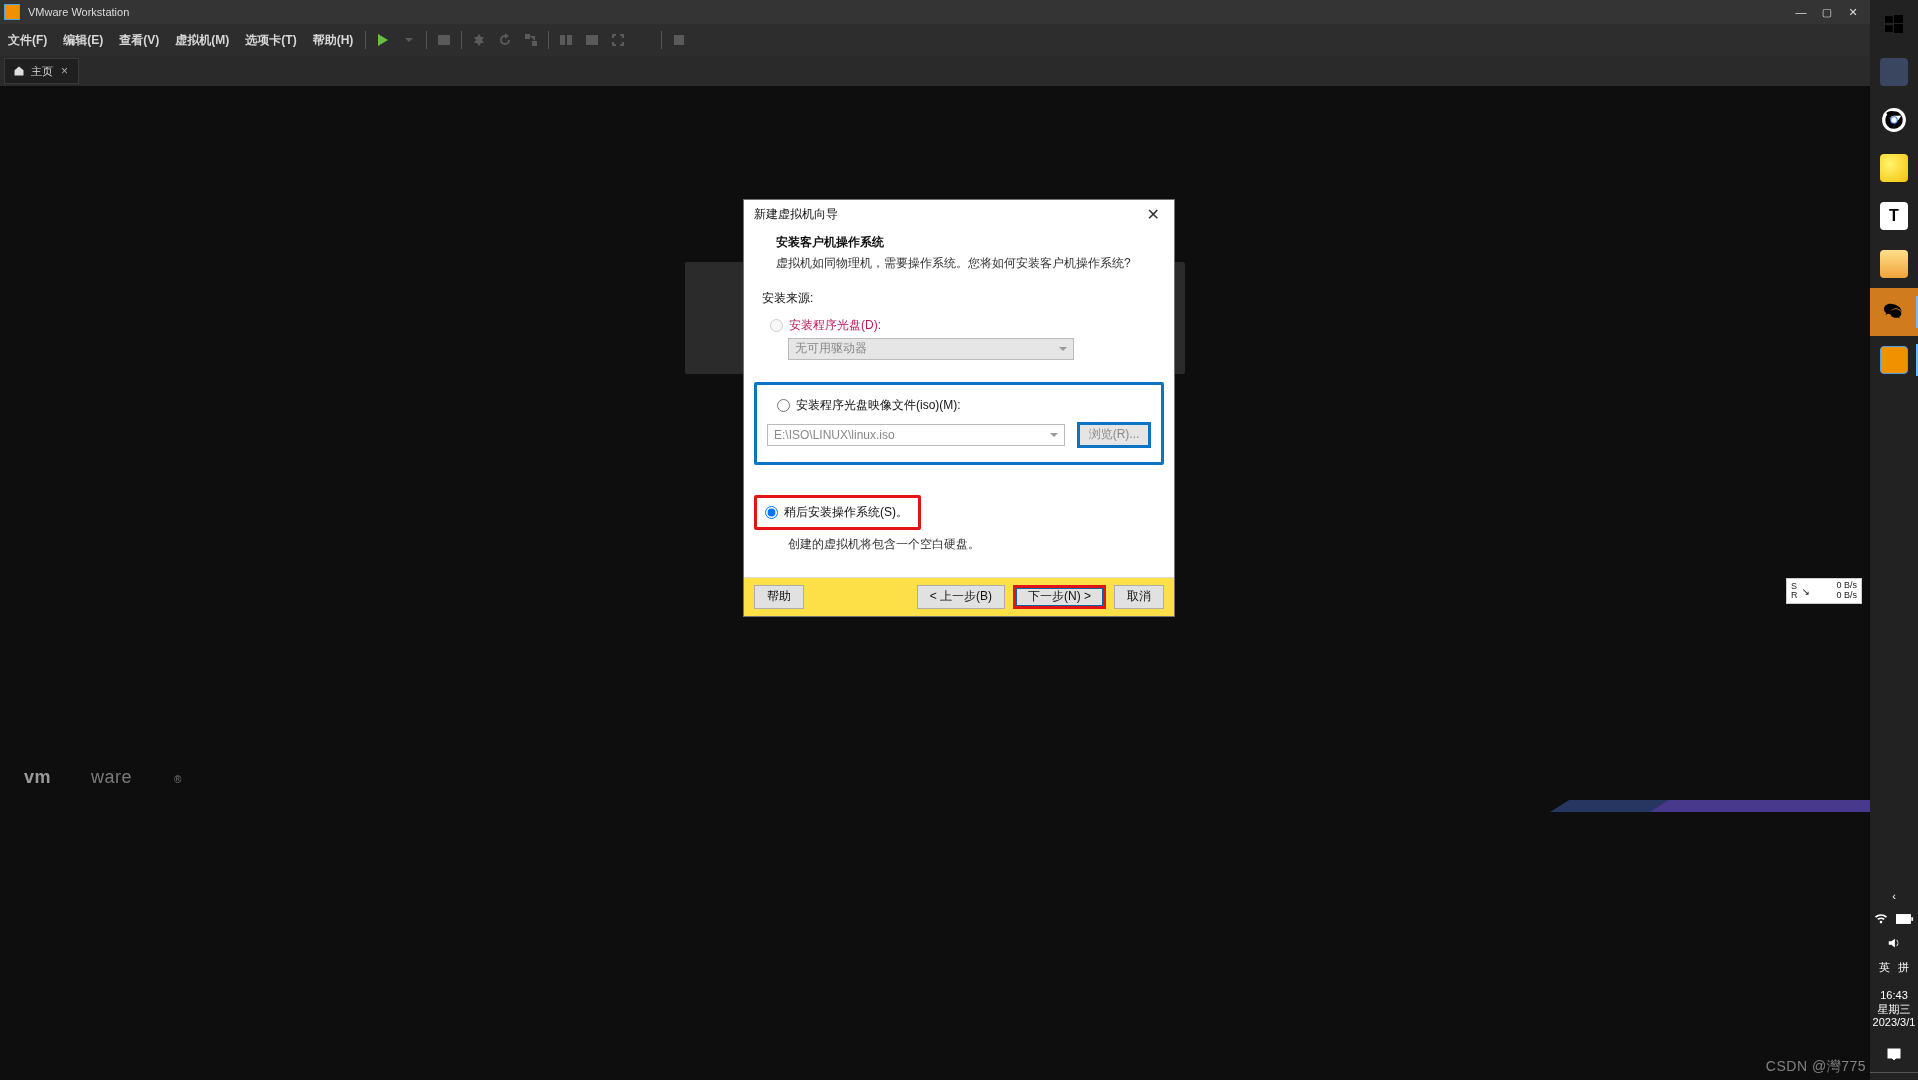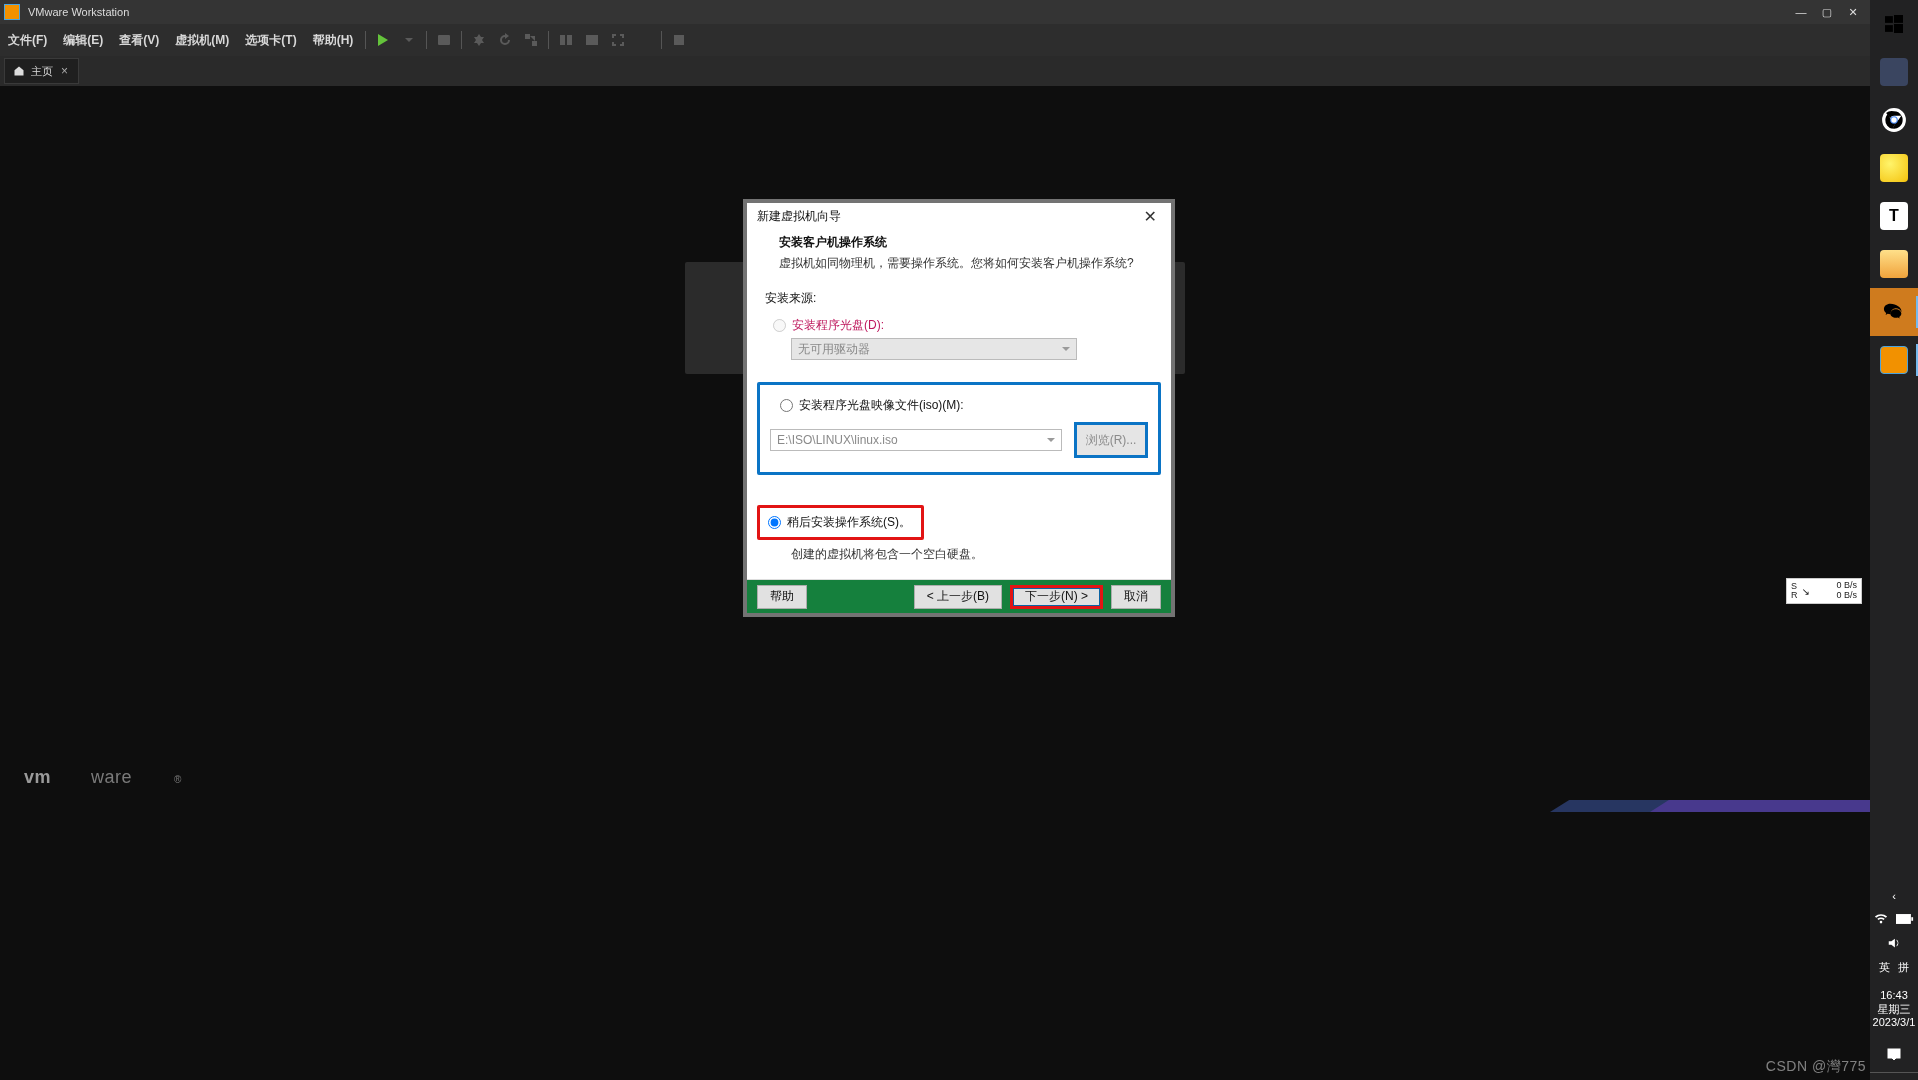--- a/index.html
+++ b/index.html
@@ -68,46 +68,46 @@
   .vm-brand b { color:#9a9a9a; }
   .pro-title { position:absolute; left:50%; top:112px; transform:translateX(-50%); color:#fff; font-size:28px; font-weight:300; letter-spacing:2px; font-family:"Segoe UI Light","Segoe UI",sans-serif;}
 
   
   .bigbtns { position:absolute; left:50%; top:176px; transform:translateX(-50%); display:flex; gap:16px; }
   .bigbtns .bb { width:156px; height:112px; background:#2b2b2b; border-radius:2px; }
 
   
   .wizard {
     position:absolute; left:50%; top:199px; transform:translateX(-50%);
-    width:432px; height:418px; background:#fff; border:4px solid #737373; z-index:300;
+    width:432px; height:418px; background:#fff; border:1px solid #737373; z-index:300;
     display:flex; flex-direction:column; font-size:12px; color:#111;
   }
   .wizard .titlebar { height:32px; display:flex; align-items:center; padding:0 10px; font-size:12px; }
   .wizard .titlebar .x { margin-left:auto; font-size:16px; color:#333; cursor:pointer; padding:4px 4px; }
   .wizard .header { padding:4px 16px 10px 32px; }
   .wizard .header .h1 { font-size:12px; font-weight:700; margin-bottom:4px; }
   .wizard .header .h2 { font-size:12px; color:#333; }
-  .wizard .body { flex:1; padding:8px 16px 8px 16px; }
+  .wizard .body { flex:1; padding:8px 16px 16px 16px; }
   .wizard .label-src { margin:0 0 10px 2px; }
   .wizard .opt { display:flex; align-items:center; gap:6px; margin:4px 0 4px 10px; }
   .wizard .opt input[type=radio]{ width:13px; height:13px; }
   .wizard .opt.disabled span { color:#be185d; }
   .wizard .combobox { margin:4px 0 4px 28px; width:286px; height:22px; padding:0 6px; background:#e6e6e6; color:#888; border:1px solid #bbb; display:flex; align-items:center; position:relative; }
   .wizard .combobox::after { content:""; position:absolute; right:6px; top:8px; border:4px solid transparent; border-top-color:#9a9a9a; }
 
   .iso-box { border:3px solid #0b74c5; border-radius:2px; margin:22px -6px 8px -6px; padding:8px 10px 14px 10px; }
   .iso-row { display:flex; align-items:center; gap:6px; margin-top:8px; }
   .iso-row .field { flex:1; height:22px; border:1px solid #bbb; color:#8a8a8a; display:flex; align-items:center; padding:0 6px; position:relative; }
   .iso-row .field::after { content:""; position:absolute; right:6px; top:8px; border:4px solid transparent; border-top-color:#9a9a9a; }
-  .iso-row .browse { height:36px; width:74px; background:#e5e5e5; color:#8a8a8a; border:3px solid #0b74c5; display:flex; align-items:center; justify-content:center; margin-left:6px;text-align:center;}
+  .iso-row .browse { height:26px; width:74px; background:#e5e5e5; color:#8a8a8a; border:3px solid #0b74c5; display:flex; align-items:center; justify-content:center; margin-left:6px;text-align:center;}
 
   .later-box { border:3px solid #e21414; border-radius:2px; margin:22px -6px 0 -6px; padding:6px 10px 6px 8px; display:inline-flex; }
   .later-hint { margin:6px 0 8px 28px; color:#333; }
 
-  .wizard .footer { height:42px; background:#15803d; border-top:1px solid #ddd; display:flex; align-items:center; padding:0 10px; gap:8px; }
+  .wizard .footer { height:42px; background:#fde047; border-top:1px solid #ddd; display:flex; align-items:center; padding:0 10px; gap:8px; }
   .wizard .footer .btn { height:24px; padding:0 12px; border:1px solid #adadad; background:#e1e1e1; display:flex; align-items:center; cursor:pointer; }
   .wizard .footer .spacer { flex:1; }
   .wizard .footer .next { border:3px solid #e21414; outline:1px solid #0a64a4; outline-offset:-4px; }
 
   
   svg path, svg rect { fill: currentColor; }
 </style>
 </head>
 <body>
 

